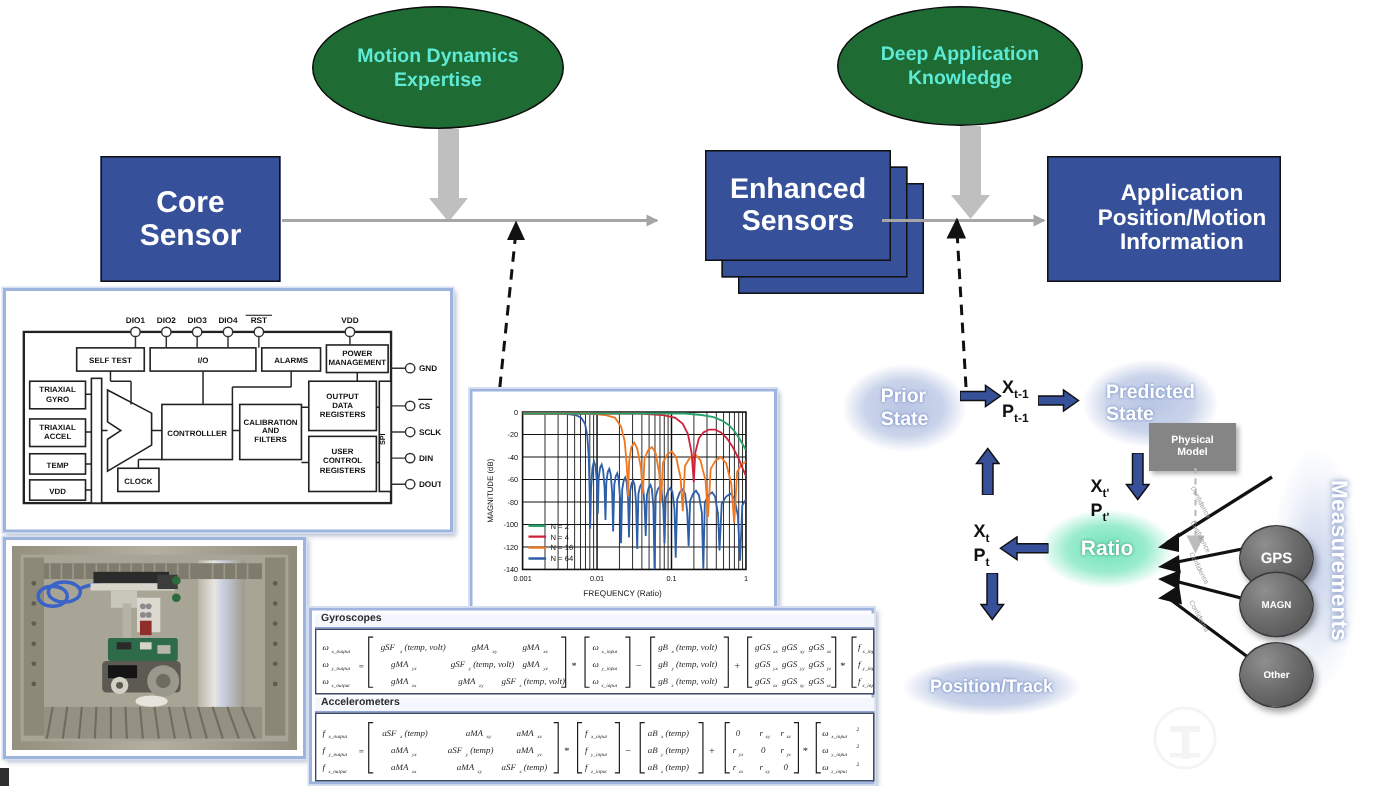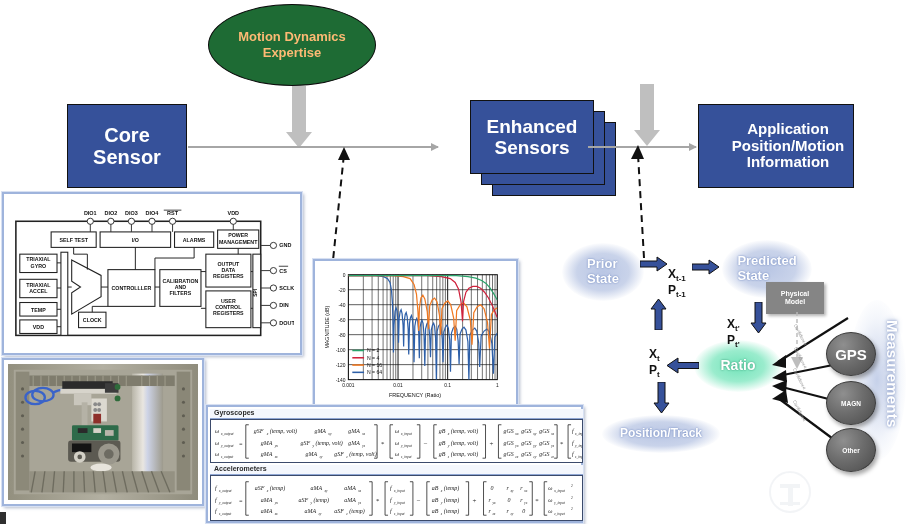--- a/index.html
+++ b/index.html
@@ -30,21 +30,21 @@
     position: absolute;
     background: #36519A;
     border: 1.5px solid #111;
   }
 
   .ellipse {
     position: absolute;
     background: #1E6B34;
     border: 1.5px solid #0c0c0c;
     border-radius: 50%;
-    color: #fdba74;
+    color: #5eead4;
     font-weight: bold;
     font-size: 13px;
     display: flex; align-items: center; justify-content: center;
     text-align: center;
     line-height: 1.2;
   }
 
   
   .fatarrow { position: absolute; }
   .fatarrow .shaft {
@@ -165,20 +165,24 @@
 </head>
 <body>
 
 <div id="stage">
 
   <div class="ellipse" style="left:208px; top:4px; width:168px; height:82px;">
     <span style="white-space:pre-line">Motion Dynamics
 Expertise</span>
   </div>
 
+  <div class="ellipse" style="left:558px; top:4px; width:164px; height:80px;">
+    <span style="white-space:pre-line">Deep Application
+Knowledge</span>
+  </div>
 
   <div class="fatarrow" style="left:284px; top:86px; width:30px; height:62px;">
     <div class="shaft" style="height:46px;"></div>
     <div class="head" style="top:46px;"></div>
   </div>
 
   <div class="fatarrow" style="left:632px; top:84px; width:30px; height:62px;">
     <div class="shaft" style="height:46px;"></div>
     <div class="head" style="top:46px;"></div>
   </div>
@@ -778,25 +782,25 @@
 
   <div class="glow blue" style="left:722px; top:240px; width:90px; height:58px;">
     <span style="white-space:pre-line">Predicted
 State</span>
   </div>
 
   <div class="glow green" style="left:694px; top:340px; width:88px; height:52px;">
     <span>Ratio</span>
   </div>
 
-  <div class="glow blue" style="left:602px; top:415px; width:118px; height:38px; font-size:12px;">
+  <div class="glow blue" style="left:602px; top:439px; width:118px; height:38px; font-size:12px;">
     <span>Position/Track</span>
   </div>
 
-  <div class="stlabel" style="left:668px; top:268px;">
+  <div class="stlabel" style="left:668px; top:252px;">
     <span>X</span><sub>t-1</sub><br>
     <span>P</span><sub>t-1</sub>
   </div>
 
   <div class="stlabel" style="left:727px; top:318px;">
     <span>X</span><sub>t'</sub><br>
     <span>P</span><sub>t'</sub>
   </div>
 
   <div class="stlabel" style="left:649px; top:348px;">
@@ -872,21 +876,21 @@
   </div>
   <div class="confword" style="left:794px; top:366px; transform:rotate(62deg);">
     <span>Confidence</span>
   </div>
   <div class="confword" style="left:794px; top:398px; transform:rotate(62deg);">
     <span>Confidence</span>
   </div>
 
   <div class="measglow" style="left:848px; top:300px; width:58px; height:160px;"></div>
 
-  <div class="sensor" style="left:826px; top:332px; width:50px; height:44px; font-size:15px;">
+  <div class="sensor" style="left:826px; top:350px; width:50px; height:44px; font-size:10px;">
     <span>GPS</span>
   </div>
   <div class="sensor" style="left:826px; top:381px; width:50px; height:44px; font-size:6.5px;">
     <span>MAGN</span>
   </div>
   <div class="sensor" style="left:826px; top:428px; width:50px; height:44px; font-size:6.5px;">
     <span>Other</span>
   </div>
 
   <div class="measlabel" style="left:884px; top:320px;">

